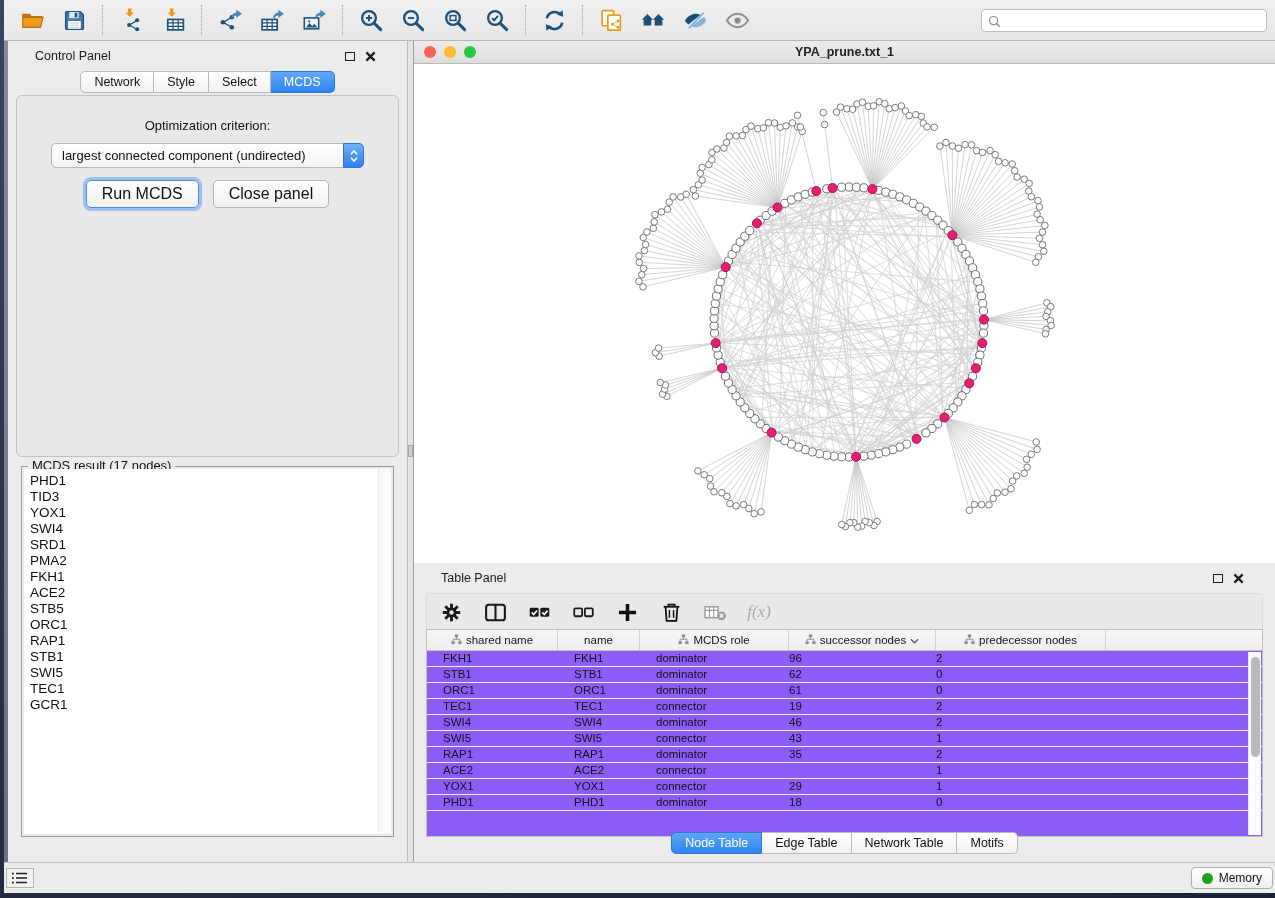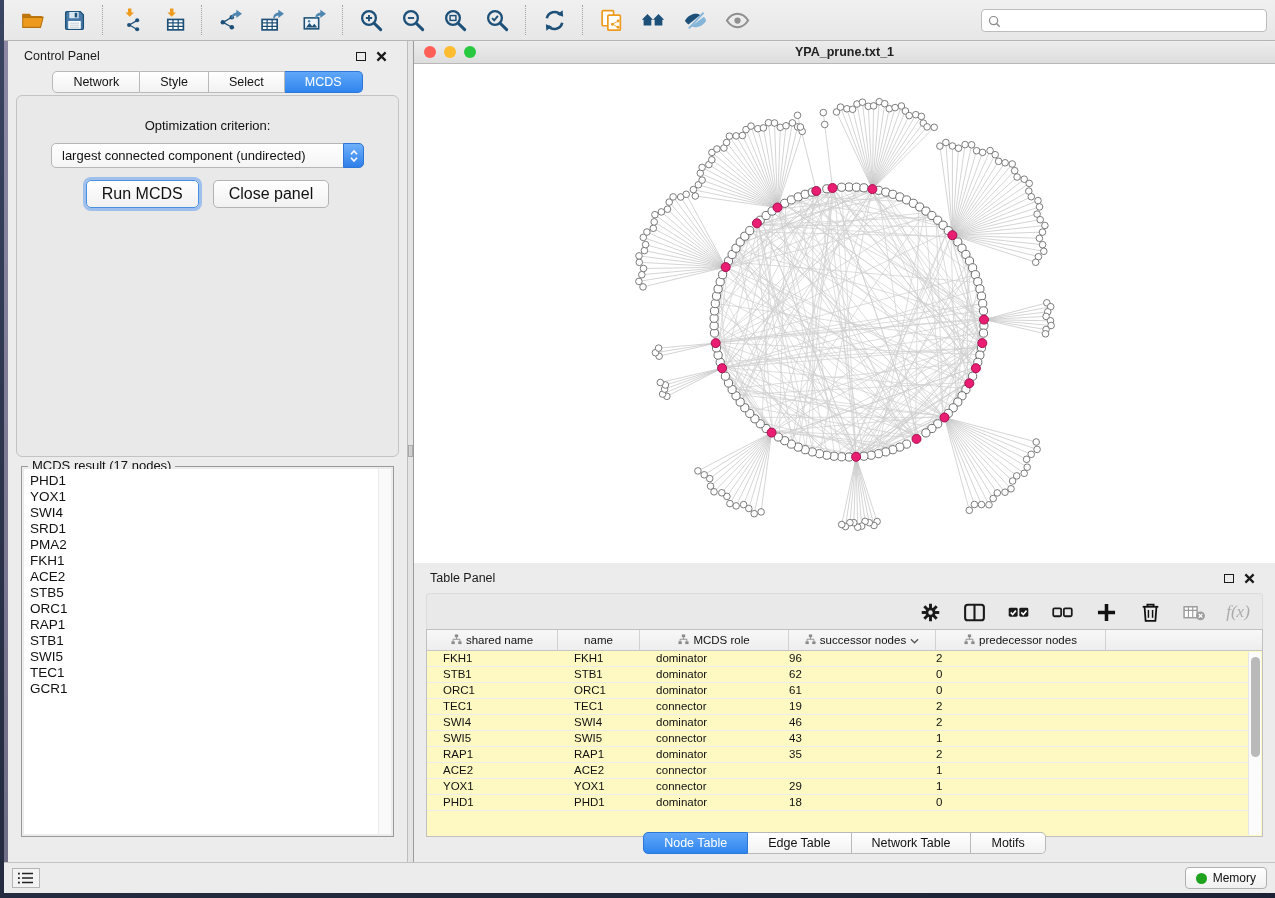--- a/index.html
+++ b/index.html
@@ -18,29 +18,29 @@
   .tb-group:last-of-type { border-right:none; }
   .tb-btn { background:none; border:none; width:32px; height:32px; display:flex;
     align-items:center; justify-content:center; cursor:default; }
   .search-wrap { margin-left:auto; margin-right:8px; position:relative; }
   .search-wrap input { width:286px; height:23px; border:1px solid #bdbdbd; border-radius:4px;
     background:#fff; padding:0 8px 0 26px; font-size:12px; outline:none; }
   .search-wrap .mag { position:absolute; left:7px; top:5px; }
 
   
   .control { position:absolute; top:41px; left:0; width:399px; bottom:31px; background:#ececec; }
-  .panel-head { height:30px; display:flex; align-items:center; padding:0 16px; }
+  .panel-head { height:30px; display:flex; align-items:center; padding:0 27px; }
   .panel-title { font-size:12.5px; color:#1a1a1a; }
   .panel-head .sp { flex:1; }
   .win-ic { width:20px; height:20px; display:flex; align-items:center; justify-content:center; background:none; border:none; }
   .float-ic { width:10px; height:9px; border:1.6px solid #1a1a1a; display:inline-block; }
 
   .seg { display:flex; justify-content:center; }
   .seg button { background:linear-gradient(#ffffff,#f2f2f2); border:1px solid #b9b9b9; border-left:none;
-    padding:3px 20px; font-size:12.5px; font-family:"Liberation Sans",sans-serif; color:#111; cursor:default; }
+    padding:3px 13px; font-size:12.5px; font-family:"Liberation Sans",sans-serif; color:#111; cursor:default; }
   .seg button:first-child { border-left:1px solid #b9b9b9; border-radius:5px 0 0 5px; }
   .seg button:last-child { border-radius:0 5px 5px 0; }
   .seg button.active { background:linear-gradient(#61a7f9,#2f85ef); color:#fff; border-color:#2d77d6; }
 
   .cp-inner { position:absolute; top:54px; left:8px; right:8px; height:362px;
     background:#e9e9e9; border:1px solid #c3c3c3; border-radius:6px; }
   .crit-label { text-align:center; font-size:13px; margin-top:22px; color:#111; }
   .dropdown { position:relative; margin:10px auto 0; width:313px; height:25px;
     background:linear-gradient(#ffffff,#f4f4f4); border:1px solid #b6b6b6; border-radius:5px;
     display:flex; align-items:center; padding-left:10px; font-size:13px; color:#111; cursor:default; }
@@ -72,44 +72,44 @@
   .net-title { height:23px; background:linear-gradient(#ededed,#dddddd); border-bottom:1px solid #b8b8b8;
     position:relative; display:flex; align-items:center; justify-content:center; }
   .net-title .title-text { font-size:12.5px; font-weight:bold; color:#222; }
   .lights { position:absolute; left:10px; top:5px; display:flex; gap:8px; }
   .light { width:12px; height:12px; border-radius:50%; display:inline-block; }
   .net-canvas { position:absolute; top:23px; left:0; right:0; height:499px; background:#fff; overflow:hidden; }
 
   
   .tpanel { position:absolute; top:522px; left:0; right:0; bottom:0; background:#ececec; }
   .tp-toolbar { height:38px; margin:0 12px; background:#e9e9e9; border:1px solid #dcdcdc; border-radius:3px;
-    display:flex; align-items:center; gap:16px; padding:0 10px;justify-content:flex-end; }
+    display:flex; align-items:center; gap:16px; padding:0 10px; }
   .tp-btn { background:none; border:none; width:28px; height:28px; display:flex; align-items:center;
     justify-content:center; cursor:default; }
   .fx { font-family:"Liberation Serif",serif; font-style:italic; font-size:17px; color:#ababab; }
 
-  .tbl { position:absolute; top:66px; left:12px; right:12px; height:208px; background:#fef9c3;
+  .tbl { position:absolute; top:66px; left:12px; right:12px; height:208px; background:#8b5cf6;
     border:1px solid #c0c0c0; overflow:hidden; }
   .tbl-head { display:flex; height:21px; background:linear-gradient(#f8f8f8,#eeeeee);
     border-bottom:1px solid #c6c6c6; }
   .th { display:flex; align-items:center; justify-content:center; gap:4px; font-size:11.5px; color:#111;
     border-right:1px solid #d2d2d2; overflow:hidden; white-space:nowrap; }
   .tbl-body .tr { display:flex; height:16px; border-bottom:1px solid #ededed; }
   .td { font-size:11.5px; color:#111; line-height:15px; white-space:nowrap; overflow:hidden; }
   .td.l { padding-left:16px; text-align:left; }
   .td.r { text-align:left; }
   .tbl-scroll { position:absolute; top:22px; bottom:1px; right:1px; width:13px; background:#fbfbfb;
     border-left:1px solid #e6e6e6; }
   .tbl-thumb { position:absolute; top:5px; left:2px; width:9px; height:100px; border-radius:5px; background:#b9b9b9; }
 
   .tp-tabs { position:absolute; bottom:8px; left:0; right:0; display:flex; justify-content:center; }
 
   
   .status { position:absolute; bottom:0; left:0; right:0; height:31px; background:#ececec;
-    border-top:1px solid #c2c2c2; display:flex; align-items:center; padding:0 8px; }
+    border-top:1px solid #c2c2c2; display:flex; align-items:center; padding:0 2px; }
   .status-left-btn { width:28px; height:20px; background:#f3f3f3; border:1px solid #b5b5b5;
     display:flex; align-items:center; justify-content:center; }
   .status .sp { flex:1; }
   .memory-btn { display:flex; align-items:center; gap:6px; background:linear-gradient(#fff,#f0f0f0);
     border:1px solid #b0b0b0; border-radius:4px; padding:3px 10px; font-size:12px; color:#111; cursor:default; }
   .mem-dot { width:11px; height:11px; border-radius:50%; display:inline-block; }
 
   .edge-sliver { position:absolute; left:0; top:41px; width:4px; height:852px;
     background:linear-gradient(#8d89a4,#6f6c85); }
 </style>
@@ -314,20 +314,21 @@
       <div class="btn-row">
         <button class="pbtn focused">Run MCDS</button>
         <button class="pbtn">Close panel</button>
       </div>
     </div>
 
     <div class="fieldset">
       <span class="legend">MCDS result (17 nodes)</span>
       <div class="mcds-list" id="mcds-list">
           <div class="mcds-item">PHD1</div>
+          <div class="mcds-item">TID3</div>
           <div class="mcds-item">YOX1</div>
           <div class="mcds-item">SWI4</div>
           <div class="mcds-item">SRD1</div>
           <div class="mcds-item">PMA2</div>
           <div class="mcds-item">FKH1</div>
           <div class="mcds-item">ACE2</div>
           <div class="mcds-item">STB5</div>
           <div class="mcds-item">ORC1</div>
           <div class="mcds-item">RAP1</div>
           <div class="mcds-item">STB1</div>

